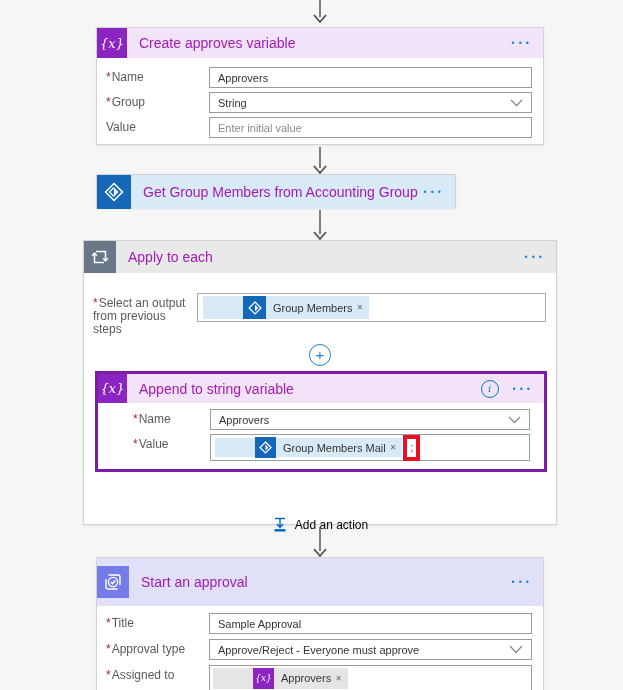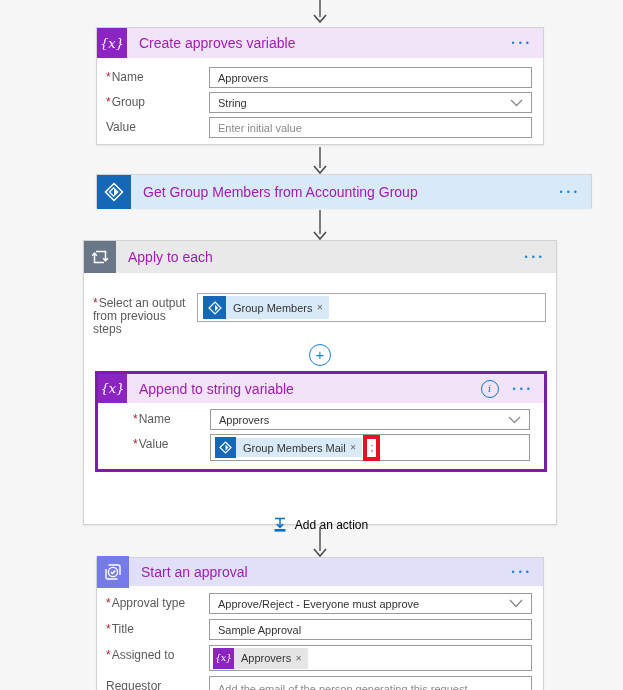--- a/index.html
+++ b/index.html
@@ -20,36 +20,36 @@
                white-space:nowrap; cursor:pointer; }
 
   .row { display:flex; align-items:flex-start; }
   .lbl { font-size:12px; color:#5a5a5a; line-height:13px; padding-top:4px; }
   .req { color:#b0202c; margin-right:1px; }
   .field { border:1px solid #9b9b9b; background:#fff; font-size:11px; color:#333;
            display:flex; align-items:center; padding:0 8px;text-align:right; }
   .placeholder { color:#8a8a8a; }
   .chev { margin-left:auto; flex:none; display:flex; align-items:center; }
 
-  .pill { display:inline-flex; align-items:center; border-radius:1px; }
+  .pill { display:inline-flex; align-items:center; border-radius:1px;padding-left:40px; }
   .pill .close { font-size:8px; color:#6b6b6b; margin:0 6px 0 4px; cursor:pointer; }
   .pill-ic { display:flex; align-items:center; justify-content:center; flex:none; }
   .pill-txt { font-size:11px; color:#333; padding-left:7px; }
 
   
   #card1 { left:96px; top:27px; width:448px; height:118px; }
   #card1 .hdr { height:30px; background:#f1e3f8; }
   #card1 .hdr-icon { width:30px; height:30px; background:#8c24c2; }
   #card1 .body { padding:9px 11px 0 9px; }
   #card1 .row { margin-bottom:4px; }
   #card1 .lbl { width:103px; flex:none; }
   #card1 .field { flex:1; height:21px; }
 
   
-  #card2 { left:96px; top:174px; width:496px; height:34px; }
+  #card2 { left:96px; top:174px; width:360px; height:34px; }
   #card2 .hdr { height:34px; background:#d8e9f8; }
   #card2 .hdr-icon { width:34px; height:34px; background:#1568b8; }
 
   
   #loop { left:83px; top:240px; width:474px; height:285px; }
   #loop > .hdr { height:32px; background:#e9e9e9; }
   #loop > .hdr .hdr-icon { width:32px; height:32px; background:#697789; }
   #loop .body { position:relative; height:253px; }
   #loop .out-row { position:absolute; left:9px; top:10px; right:10px; display:flex;margin-top:10px; }
   #loop .out-row .lbl { width:104px; flex:none; }
@@ -82,21 +82,21 @@
   .red-box { width:17px; height:26px; border:4px solid #e81123; margin-left:1px;
              display:flex; align-items:center; justify-content:center;
              font-size:10px; color:#444; flex:none; }
 
   .add-action { position:absolute; left:0; right:0; top:244px; display:flex;
                 justify-content:center; align-items:center; gap:7px; cursor:pointer; }
   .add-action span { font-size:12px; color:#000000; }
 
   
   #card4 { left:96px; top:557px; width:448px; height:150px; }
-  #card4 .hdr { height:28px; background:#e0e1f8; }
+  #card4 .hdr { height:48px; background:#e0e1f8; }
   #card4 .hdr-icon { width:32px; height:32px; background:#757ce8; }
   #card4 .body { padding:7px 11px 0 9px; }
   #card4 .row { margin-bottom:5px; }
   #card4 .lbl { width:103px; flex:none; }
   #card4 .field { flex:1; min-height:21px; }
   #card4 .tok-field { height:26px; padding:0 3px; }
   .pill-gray { background:#e5e5e5; height:21px; }
   .pill-gray .pill-ic { width:21px; height:21px; background:#8c24c2; color:#fff; }
   .pill-gray .vglyph { font-size:9px; }
   #card4 .req-field { height:30px; align-items:flex-start; padding-top:6px; }
@@ -269,35 +269,35 @@
           <path d="M14.5 17 H5 a2 2 0 0 1 -2 -2 V7"></path>
           <circle cx="10" cy="10" r="4.6"></circle>
           <path d="M8 10 L9.5 11.6 L12.2 8.6" stroke-width="1.5"></path>
         </svg>
       </div>
       <div class="hdr-title">Start an approval</div>
       <div class="menu-dots">•••</div>
     </div>
     <div class="body">
       <div class="row">
+        <div class="lbl"><span class="req">*</span><span>Title</span></div>
+        <div class="field">
+            <span>Sample Approval</span>
+          </div>
+      </div>
+      <div class="row">
         <div class="lbl"><span class="req">*</span><span>Approval type</span></div>
         <div class="field">
           <span>Approve/Reject - Everyone must approve</span>
           <span class="chev">
             <svg width="14" height="9" viewBox="0 0 14 9">
                 <path d="M1 1 L7 7.5 L13 1" fill="none" stroke="#8a8a8a" stroke-width="1.3"></path>
               </svg>
           </span>
         </div>
-      </div>
-      <div class="row">
-        <div class="lbl"><span class="req">*</span><span>Title</span></div>
-        <div class="field">
-            <span>Sample Approval</span>
-          </div>
       </div>
       <div class="row">
         <div class="lbl"><span class="req">*</span><span>Assigned to</span></div>
         <div class="field tok-field">
           <span class="pill pill-gray">
             <span class="pill-ic">
               <span class="vglyph">{x}</span>
             </span>
             <span class="pill-txt">Approvers</span>
             <span class="close">✕</span>

